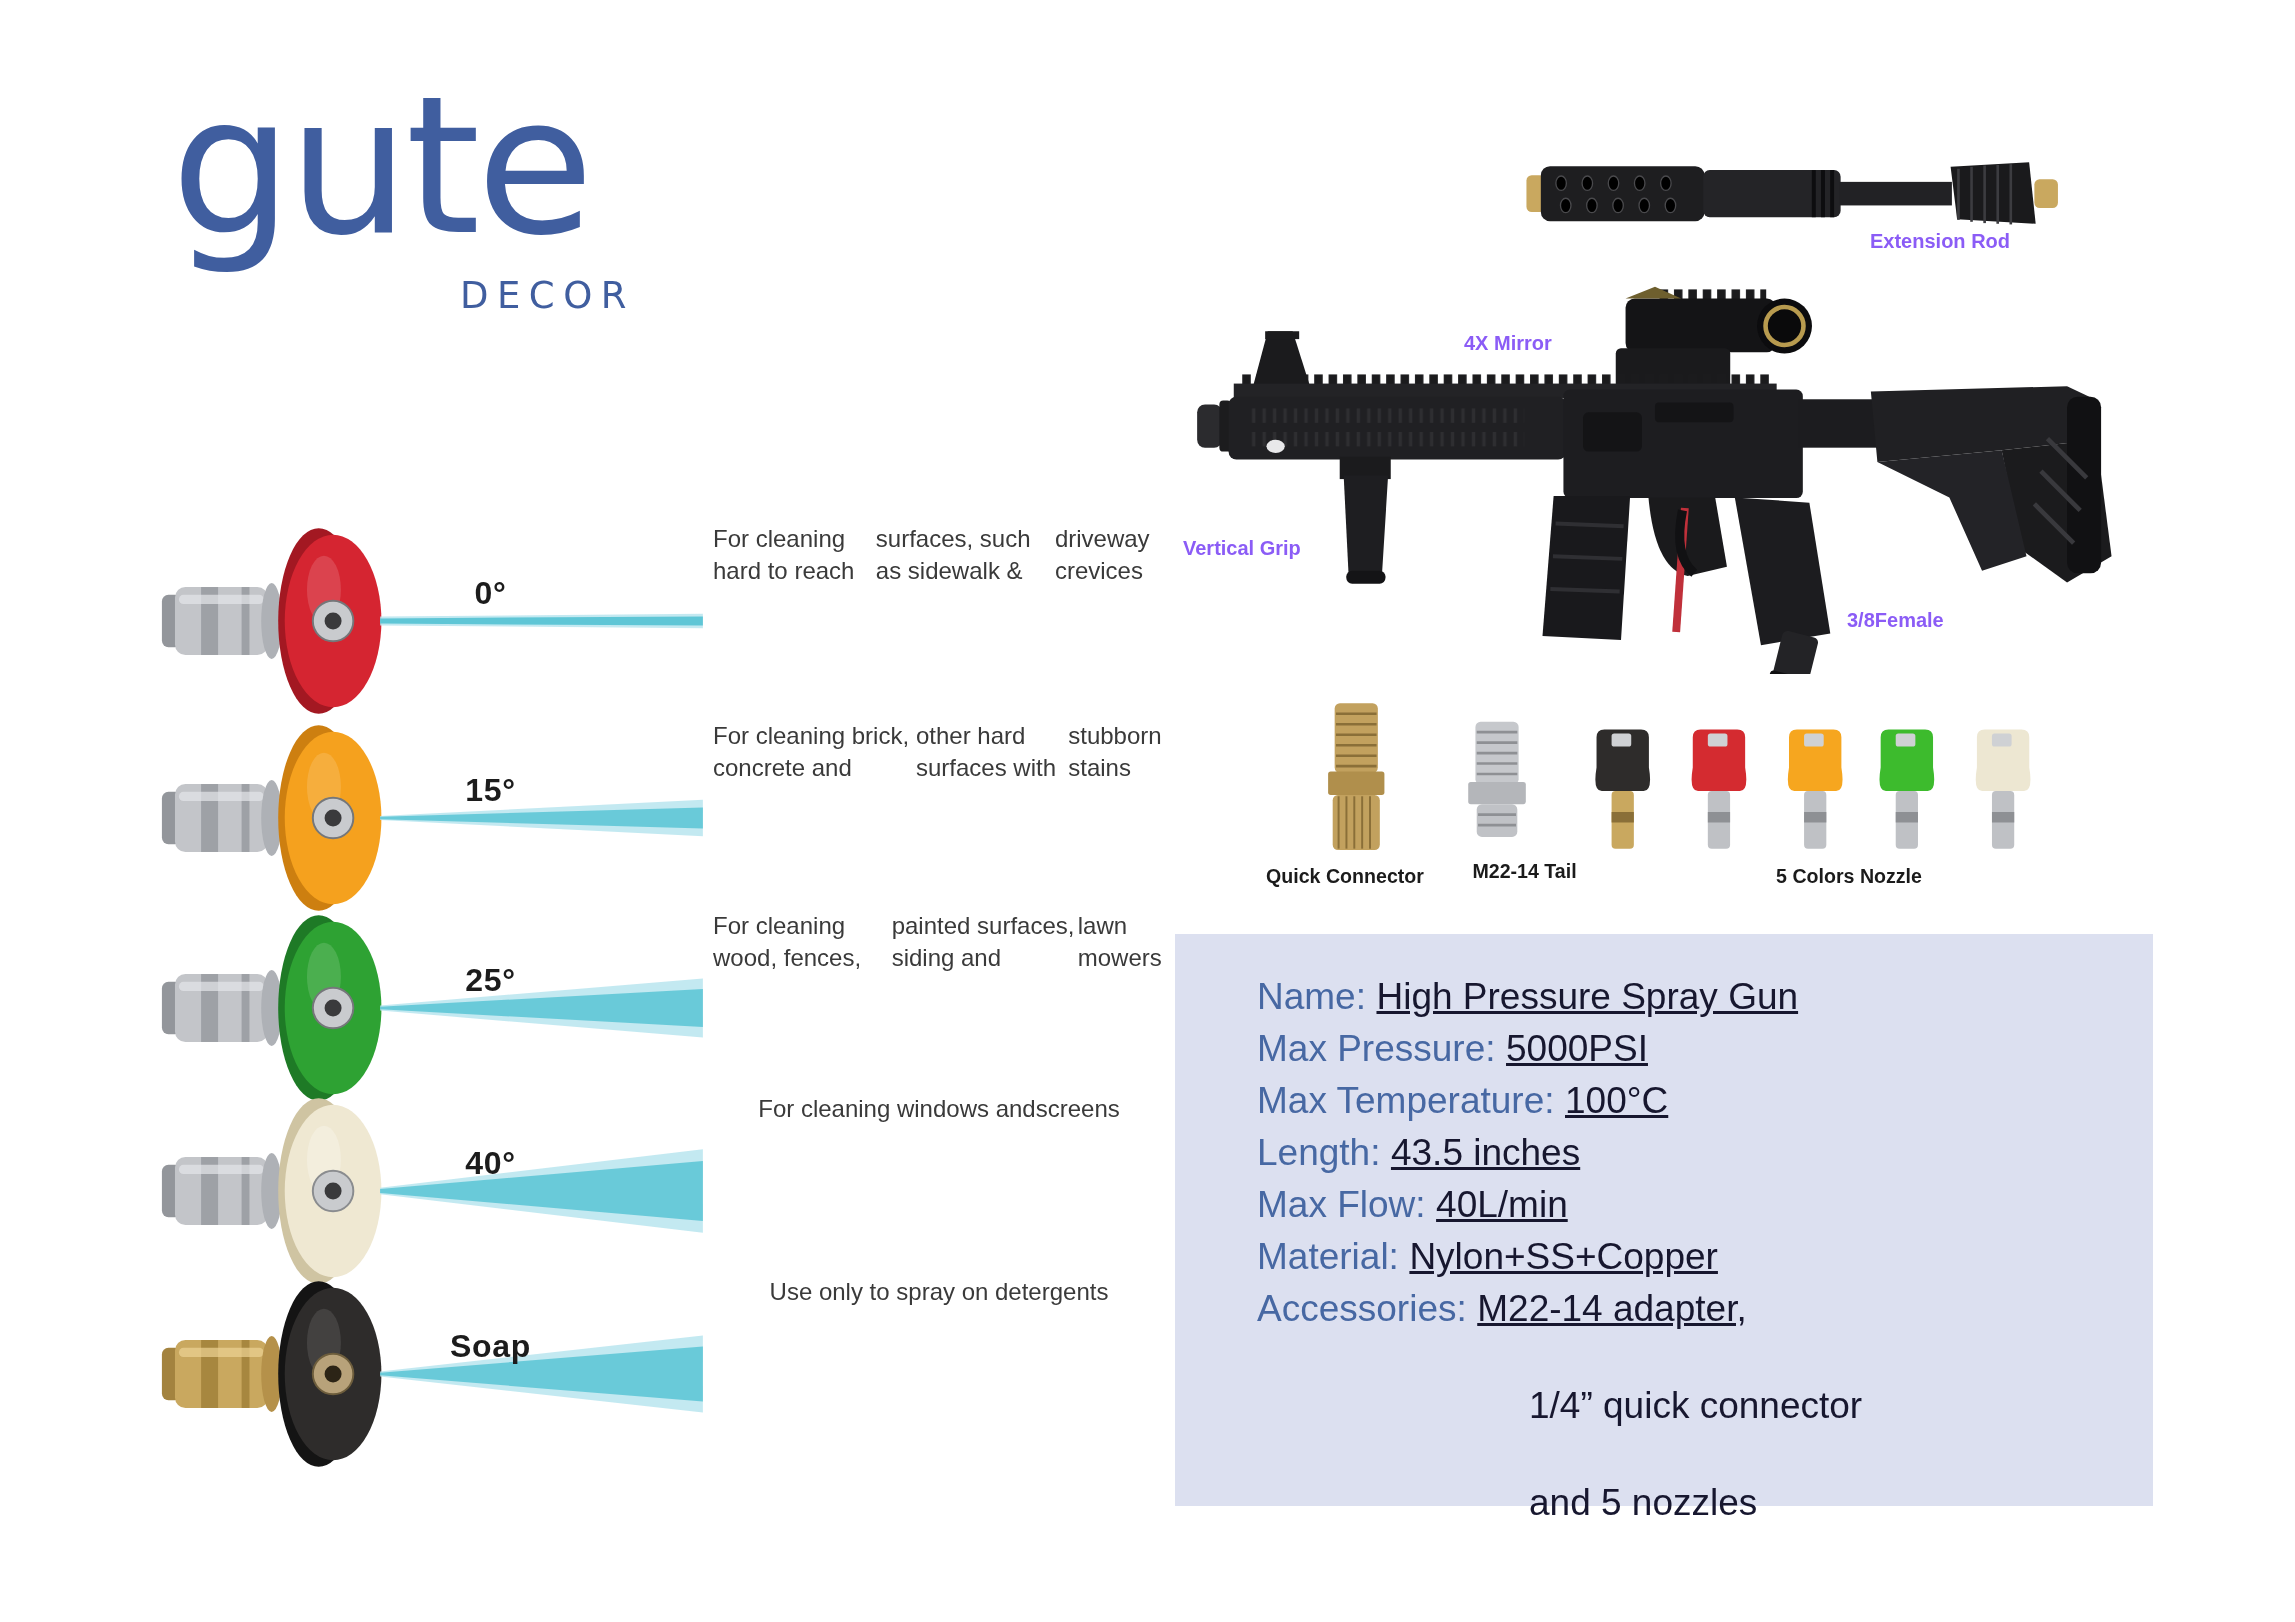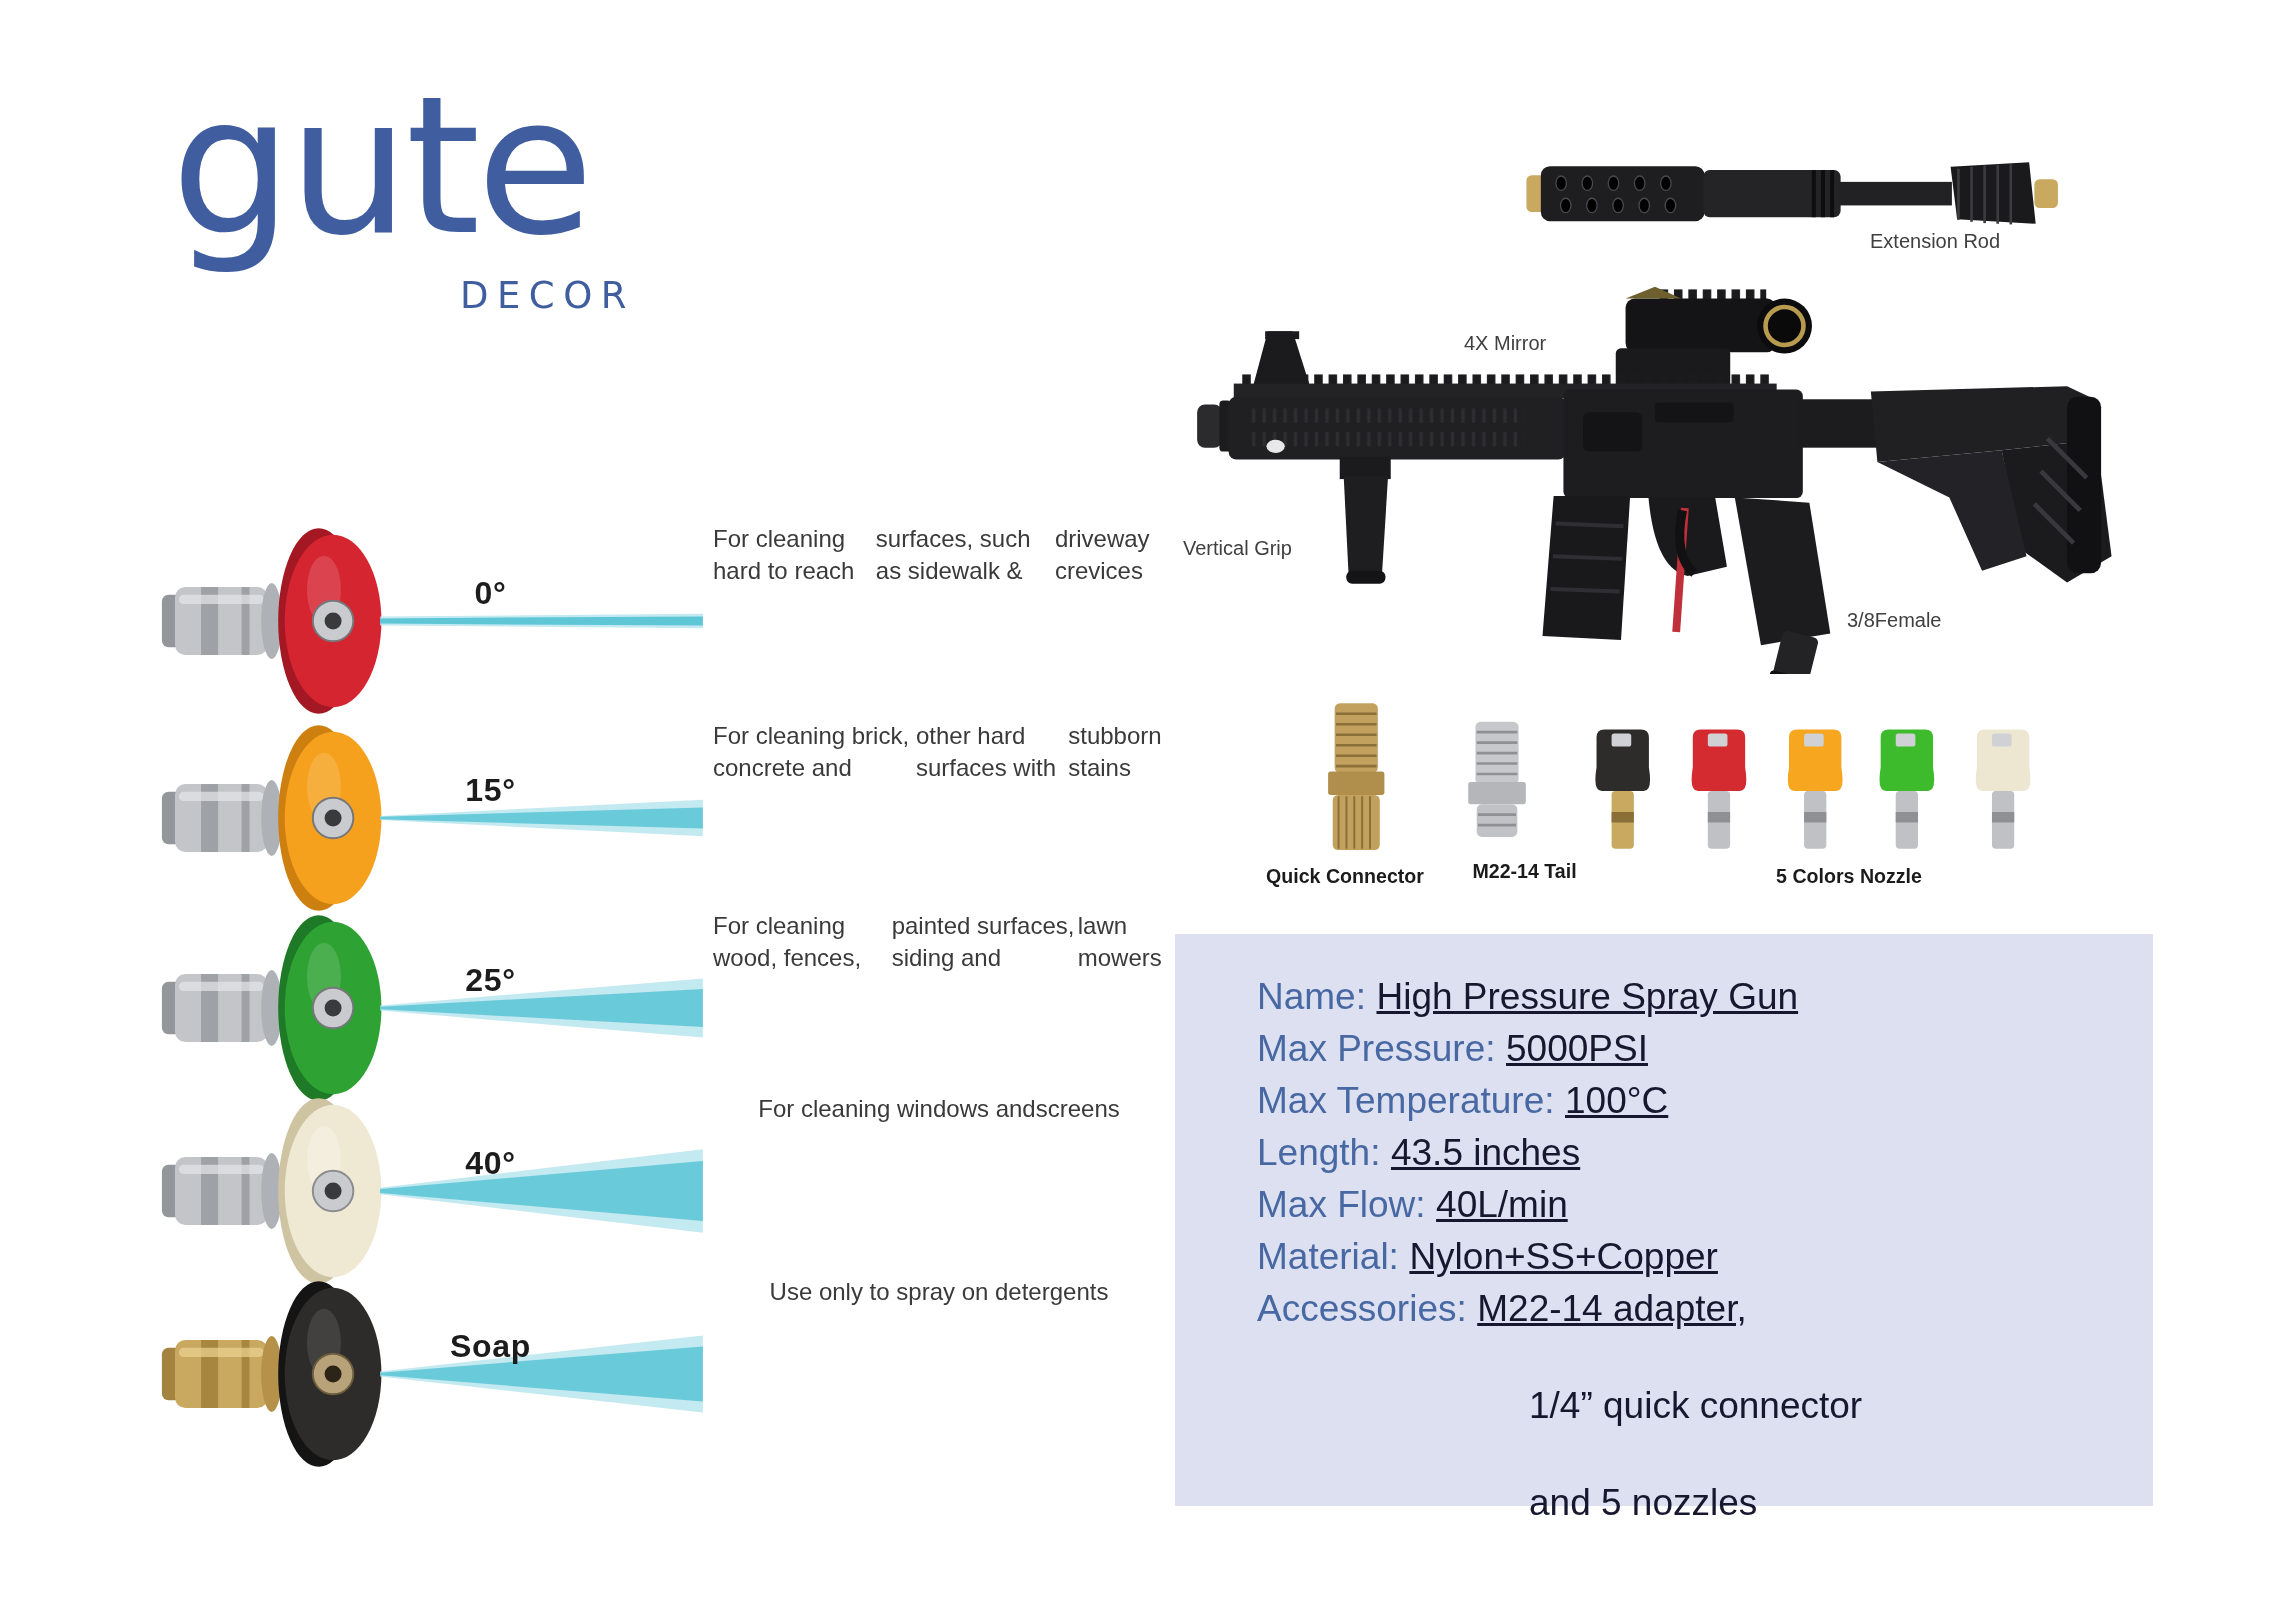--- a/index.html
+++ b/index.html
@@ -31,21 +31,21 @@
     font-size:24px;line-height:32px;color:var(--text_desc);
   }
   
   .coupler-silver .cp-body{fill:#c3c5c9;} .coupler-silver .cp-cap{fill:#93969b;}
   .coupler-silver .cp-band{fill:#9ea1a6;} .coupler-silver .cp-lite{fill:#e4e6e9;}
   .coupler-silver .cp-collar{fill:#aeb1b6;}
   .coupler-brass .cp-body{fill:#c9a85f;} .coupler-brass .cp-cap{fill:#a3833f;}
   .coupler-brass .cp-band{fill:#a7873f;} .coupler-brass .cp-lite{fill:#ecd394;}
   .coupler-brass .cp-collar{fill:#b5914a;}
   
-  .part-label{position:absolute;font-size:20px;font-weight:400;color:#404040;}
+  .part-label{position:absolute;font-size:20px;font-weight:700;color:#8b5cf6;}
   .acc-label{position:absolute;font-size:19.6px;font-weight:700;color:#1b1b1b;text-align:center;}
   
   .spec-box{
     position:absolute;left:1175px;top:934px;width:978px;height:572px;
     background:var(--spec_bg);box-sizing:border-box;padding:37px 0 0 82px;
   }
   .spec-row{font-size:37px;line-height:52px;white-space:nowrap;}
   .spec-label{color:var(--spec_label);margin-right:10.5px;}
   .spec-value{color:var(--spec_value);text-decoration:underline;}
   .spec-cont{font-size:37px;line-height:52px;color:var(--spec_value);margin-left:272px;white-space:nowrap;margin-top:45px;}

